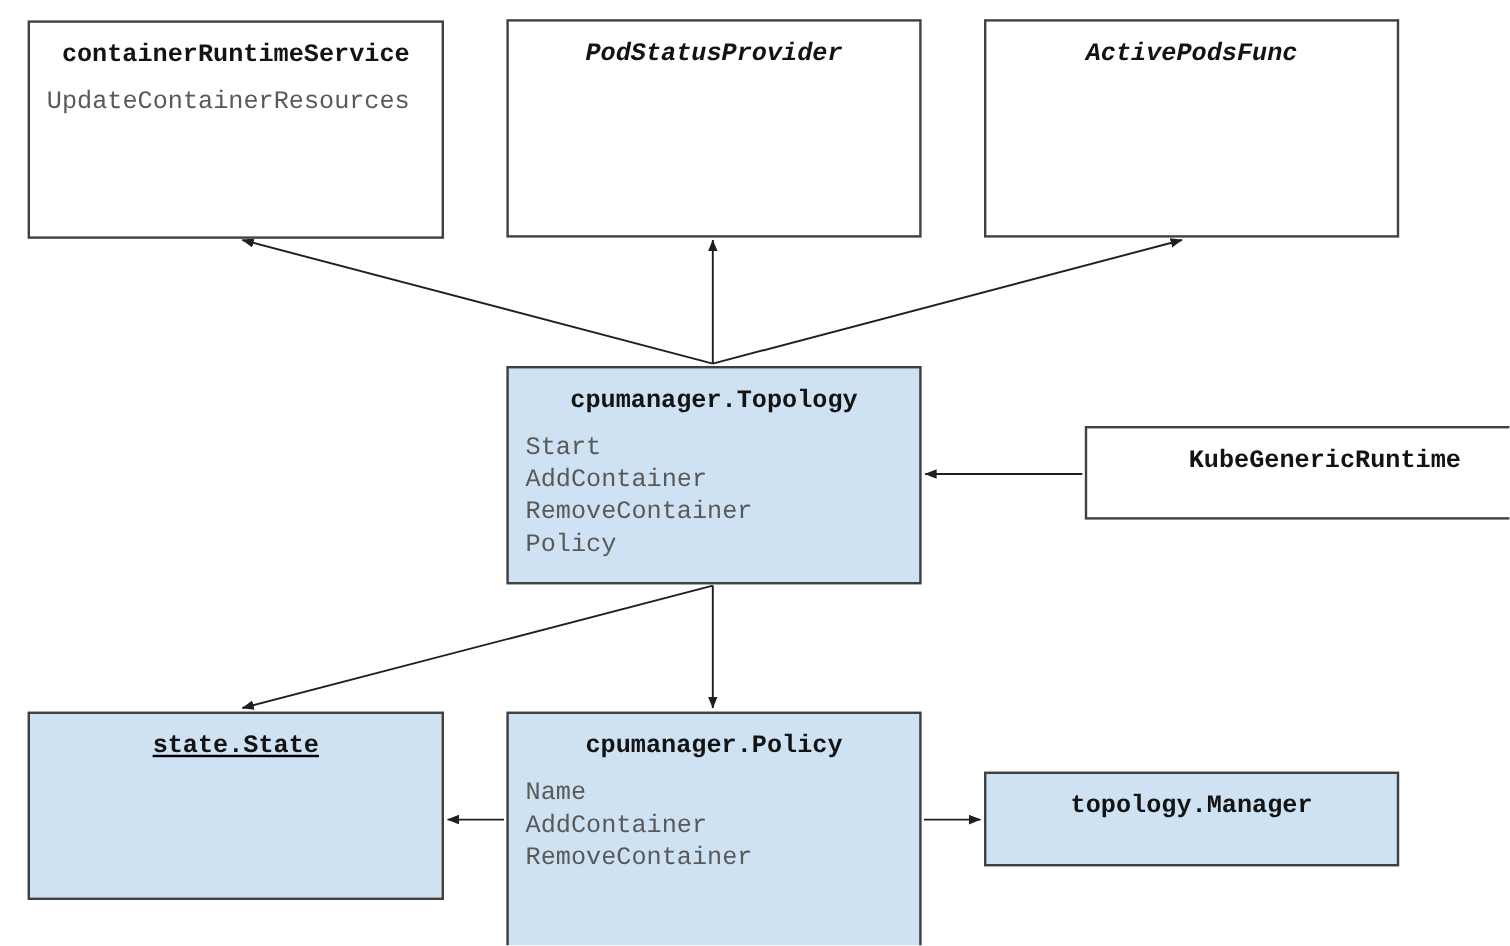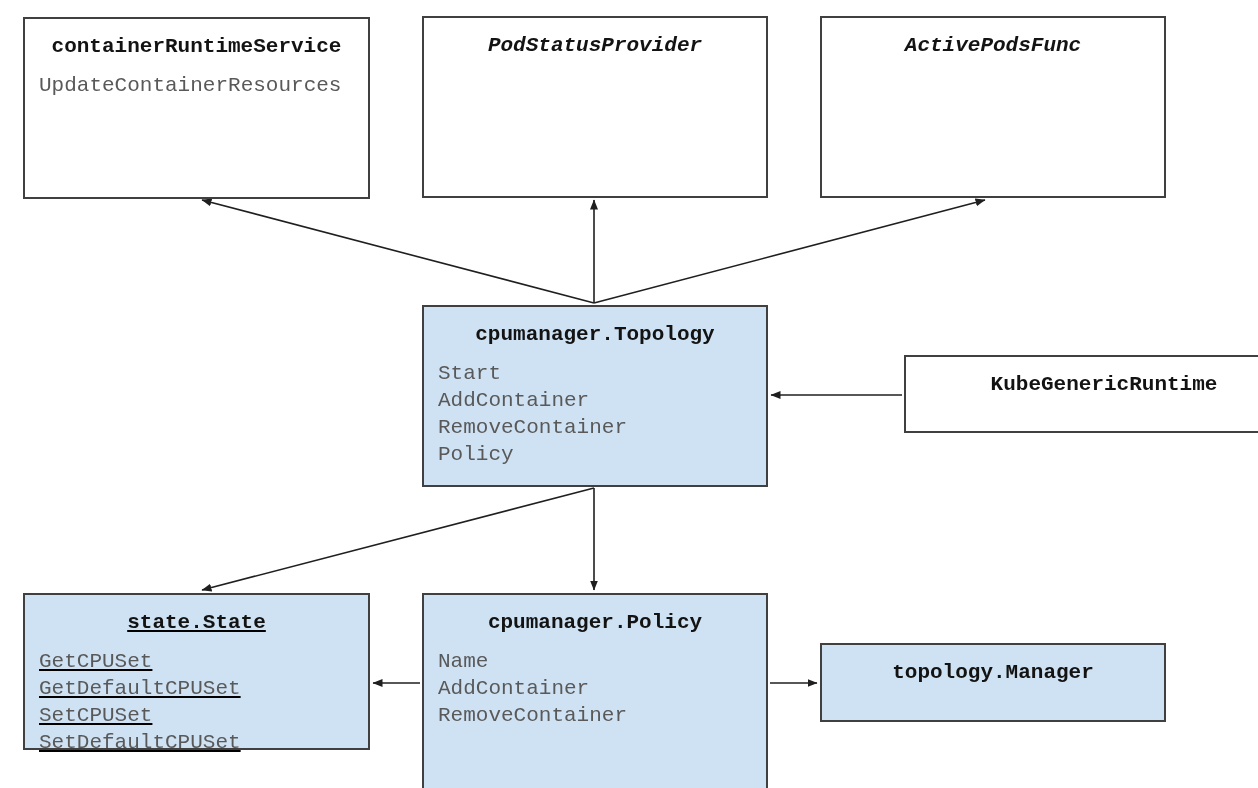--- a/index.html
+++ b/index.html
@@ -97,26 +97,20 @@
         <div>Policy</div>
       </div>
   </div>
 
   <div class="node" style="left:904px;top:355px;width:400px;height:78px;">
     <div class="node-title">KubeGenericRuntime</div>
   </div>
 
   <div class="node blue" style="left:23px;top:593px;width:347px;height:157px;text-decoration:underline;">
     <div class="node-title">state.State</div>
-    <div class="node-methods">
-        <div>GetCPUSet</div>
-        <div>GetDefaultCPUSet</div>
-        <div>SetCPUSet</div>
-        <div>SetDefaultCPUSet</div>
-      </div>
   </div>
 
   <div class="node blue" style="left:422px;top:593px;width:346px;height:232px;">
     <div class="node-title">cpumanager.Policy</div>
     <div class="node-methods">
         <div>Name</div>
         <div>AddContainer</div>
         <div>RemoveContainer</div>
       </div>
   </div>

